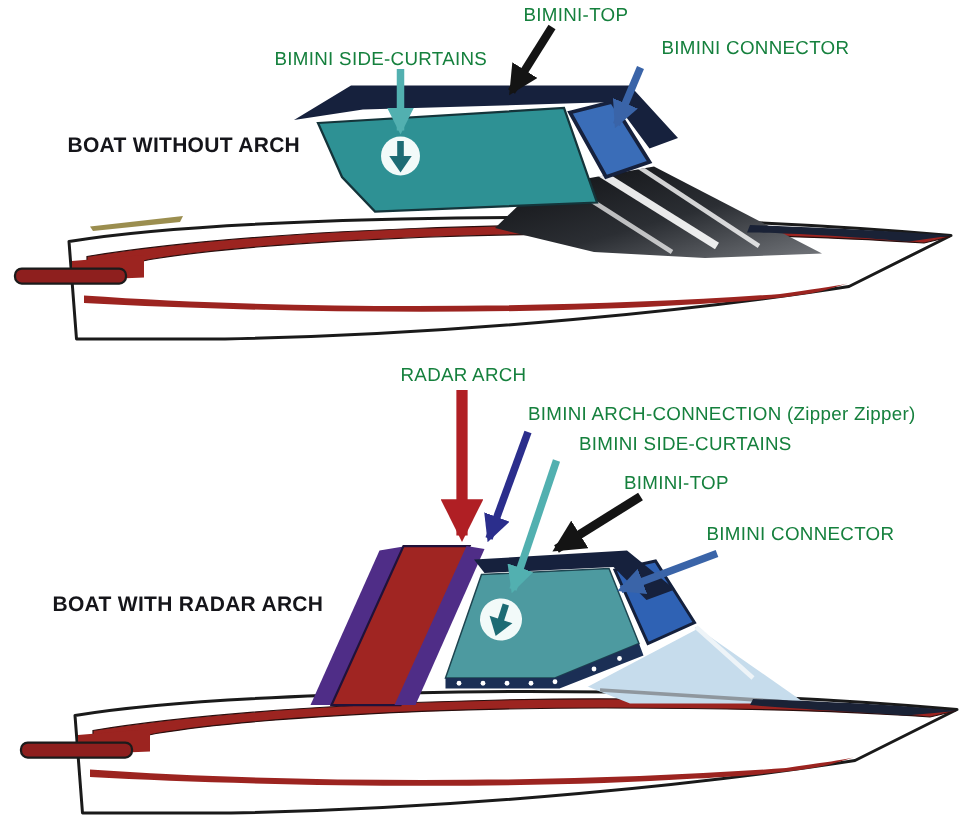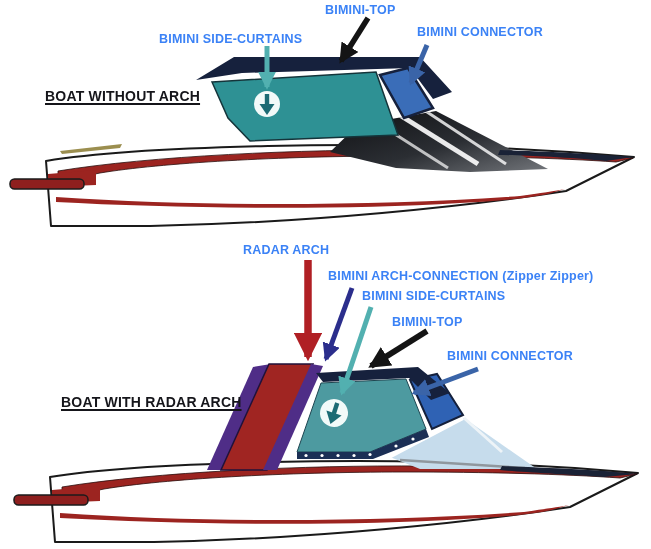--- a/index.html
+++ b/index.html
@@ -2,27 +2,27 @@
 <html><head>
 <meta charset="utf-8">
 <style>
   html,body{margin:0;padding:0;background:#fff;}
   #stage{
     position:relative;width:651px;height:549px;background:#ffffff;
     font-family:"Liberation Sans",sans-serif;overflow:hidden;
   }
   #stage svg{position:absolute;left:0;top:0;}
   .lbl{
-    position:absolute;font-weight:bold;font-size:12.5px;line-height:13px;
-    color:#3b82f6;white-space:nowrap;letter-spacing:.2px;
+    position:absolute;font-weight:normal;font-size:12.5px;line-height:13px;
+    color:#15803d;white-space:nowrap;letter-spacing:.2px;margin-left:24px;
   }
   .caption{
     position:absolute;font-weight:bold;font-size:14px;line-height:15px;
     color:#15151a;white-space:nowrap;letter-spacing:.2px;
-    text-decoration:underline;text-decoration-thickness:1.5px;text-underline-offset:2px;
+    text-decoration-thickness:1.5px;text-underline-offset:2px;
   }
 </style>
 </head>
 <body>
 
 <div id="stage">
 
   <svg width="651" height="549" viewBox="0 0 651 549">
     <defs>
       <linearGradient id="windGrad" x1="0" y1="0" x2="1" y2="1">
@@ -128,15 +128,15 @@
   <div class="lbl" style="left:325px;top:4px">BIMINI-TOP</div>
   <div class="lbl" style="left:159px;top:33px">BIMINI SIDE-CURTAINS</div>
   <div class="lbl" style="left:417px;top:26px">BIMINI CONNECTOR</div>
   <div class="caption" style="left:45px;top:89px">BOAT WITHOUT ARCH</div>
 
   <div class="lbl" style="left:243px;top:244px">RADAR ARCH</div>
   <div class="lbl" style="left:328px;top:270px">BIMINI ARCH-CONNECTION (Zipper Zipper)</div>
   <div class="lbl" style="left:362px;top:290px">BIMINI SIDE-CURTAINS</div>
   <div class="lbl" style="left:392px;top:316px">BIMINI-TOP</div>
   <div class="lbl" style="left:447px;top:350px">BIMINI CONNECTOR</div>
-  <div class="caption" style="left:61px;top:395px">BOAT WITH RADAR ARCH</div>
+  <div class="caption" style="left:35px;top:395px">BOAT WITH RADAR ARCH</div>
 
 </div>
 
 </body></html>

